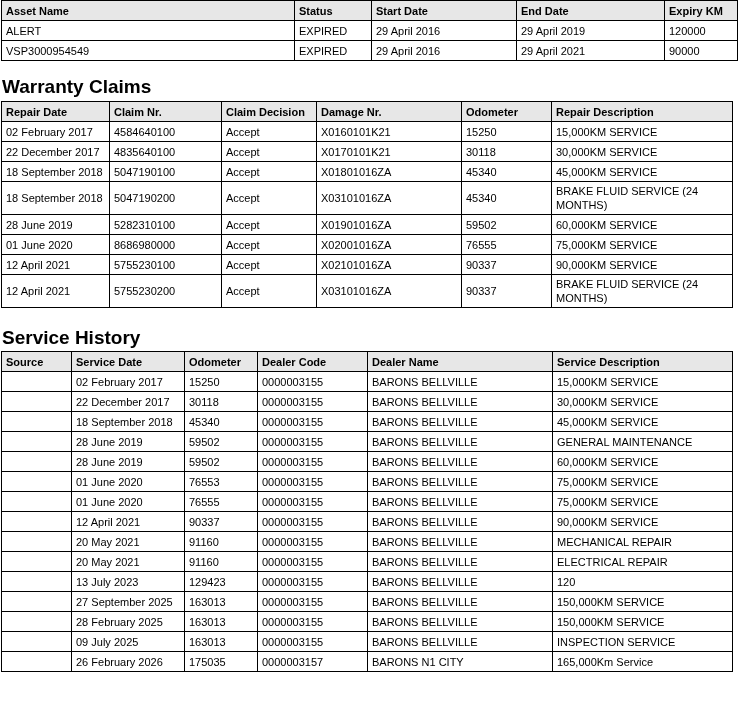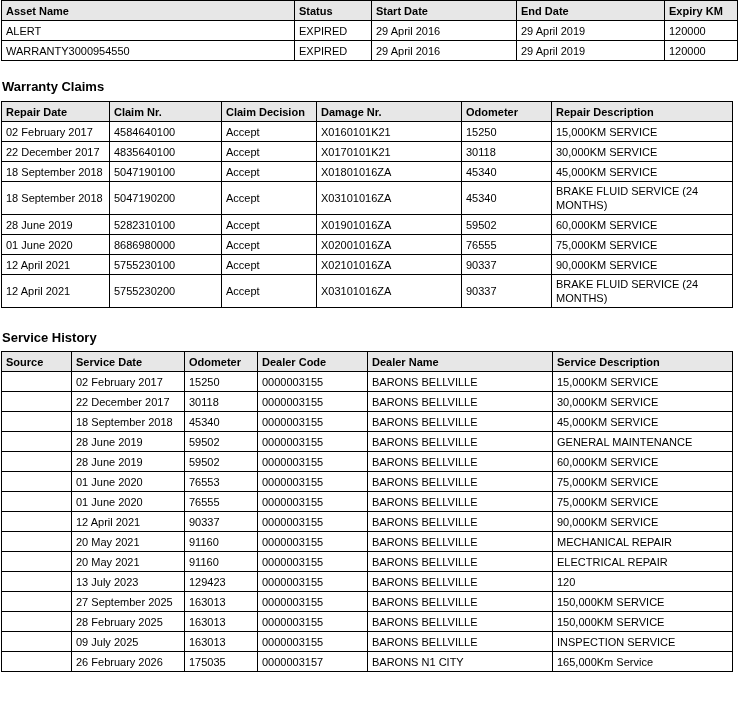--- a/index.html
+++ b/index.html
@@ -34,21 +34,21 @@
     text-align: left;
     vertical-align: middle;
     overflow: hidden;
     word-wrap: break-word;
   }
   th {
     background: var(--header-bg);
     font-weight: bold;
   }
   h2 {
-    font-size: 13px;
+    font-size: 19px;
     line-height: 15px;
     font-weight: bold;
     margin: 18px 0 7px 1px;
   }
   h2.service-heading { margin-top: 22px; margin-bottom: 6px; }
   #asset-table { width: 736px; }
   #warranty-table, #service-table { width: 731px; }
 </style>
 </head>
 <body>
@@ -74,25 +74,25 @@
       </thead>
       <tbody>
         <tr>
           <td>ALERT</td>
           <td>EXPIRED</td>
           <td>29 April 2016</td>
           <td>29 April 2019</td>
           <td>120000</td>
         </tr>
         <tr>
-          <td>WARRANTY3000954550</td>
+          <td>VSP3000954549</td>
           <td>EXPIRED</td>
           <td>29 April 2016</td>
-          <td>29 April 2019</td>
-          <td>120000</td>
+          <td>29 April 2021</td>
+          <td>90000</td>
         </tr>
       </tbody>
     </table>
 
   <h2>Warranty Claims</h2>
 
   <table id="warranty-table">
     <colgroup>
       <col style="width:108px">
         <col style="width:112px">

